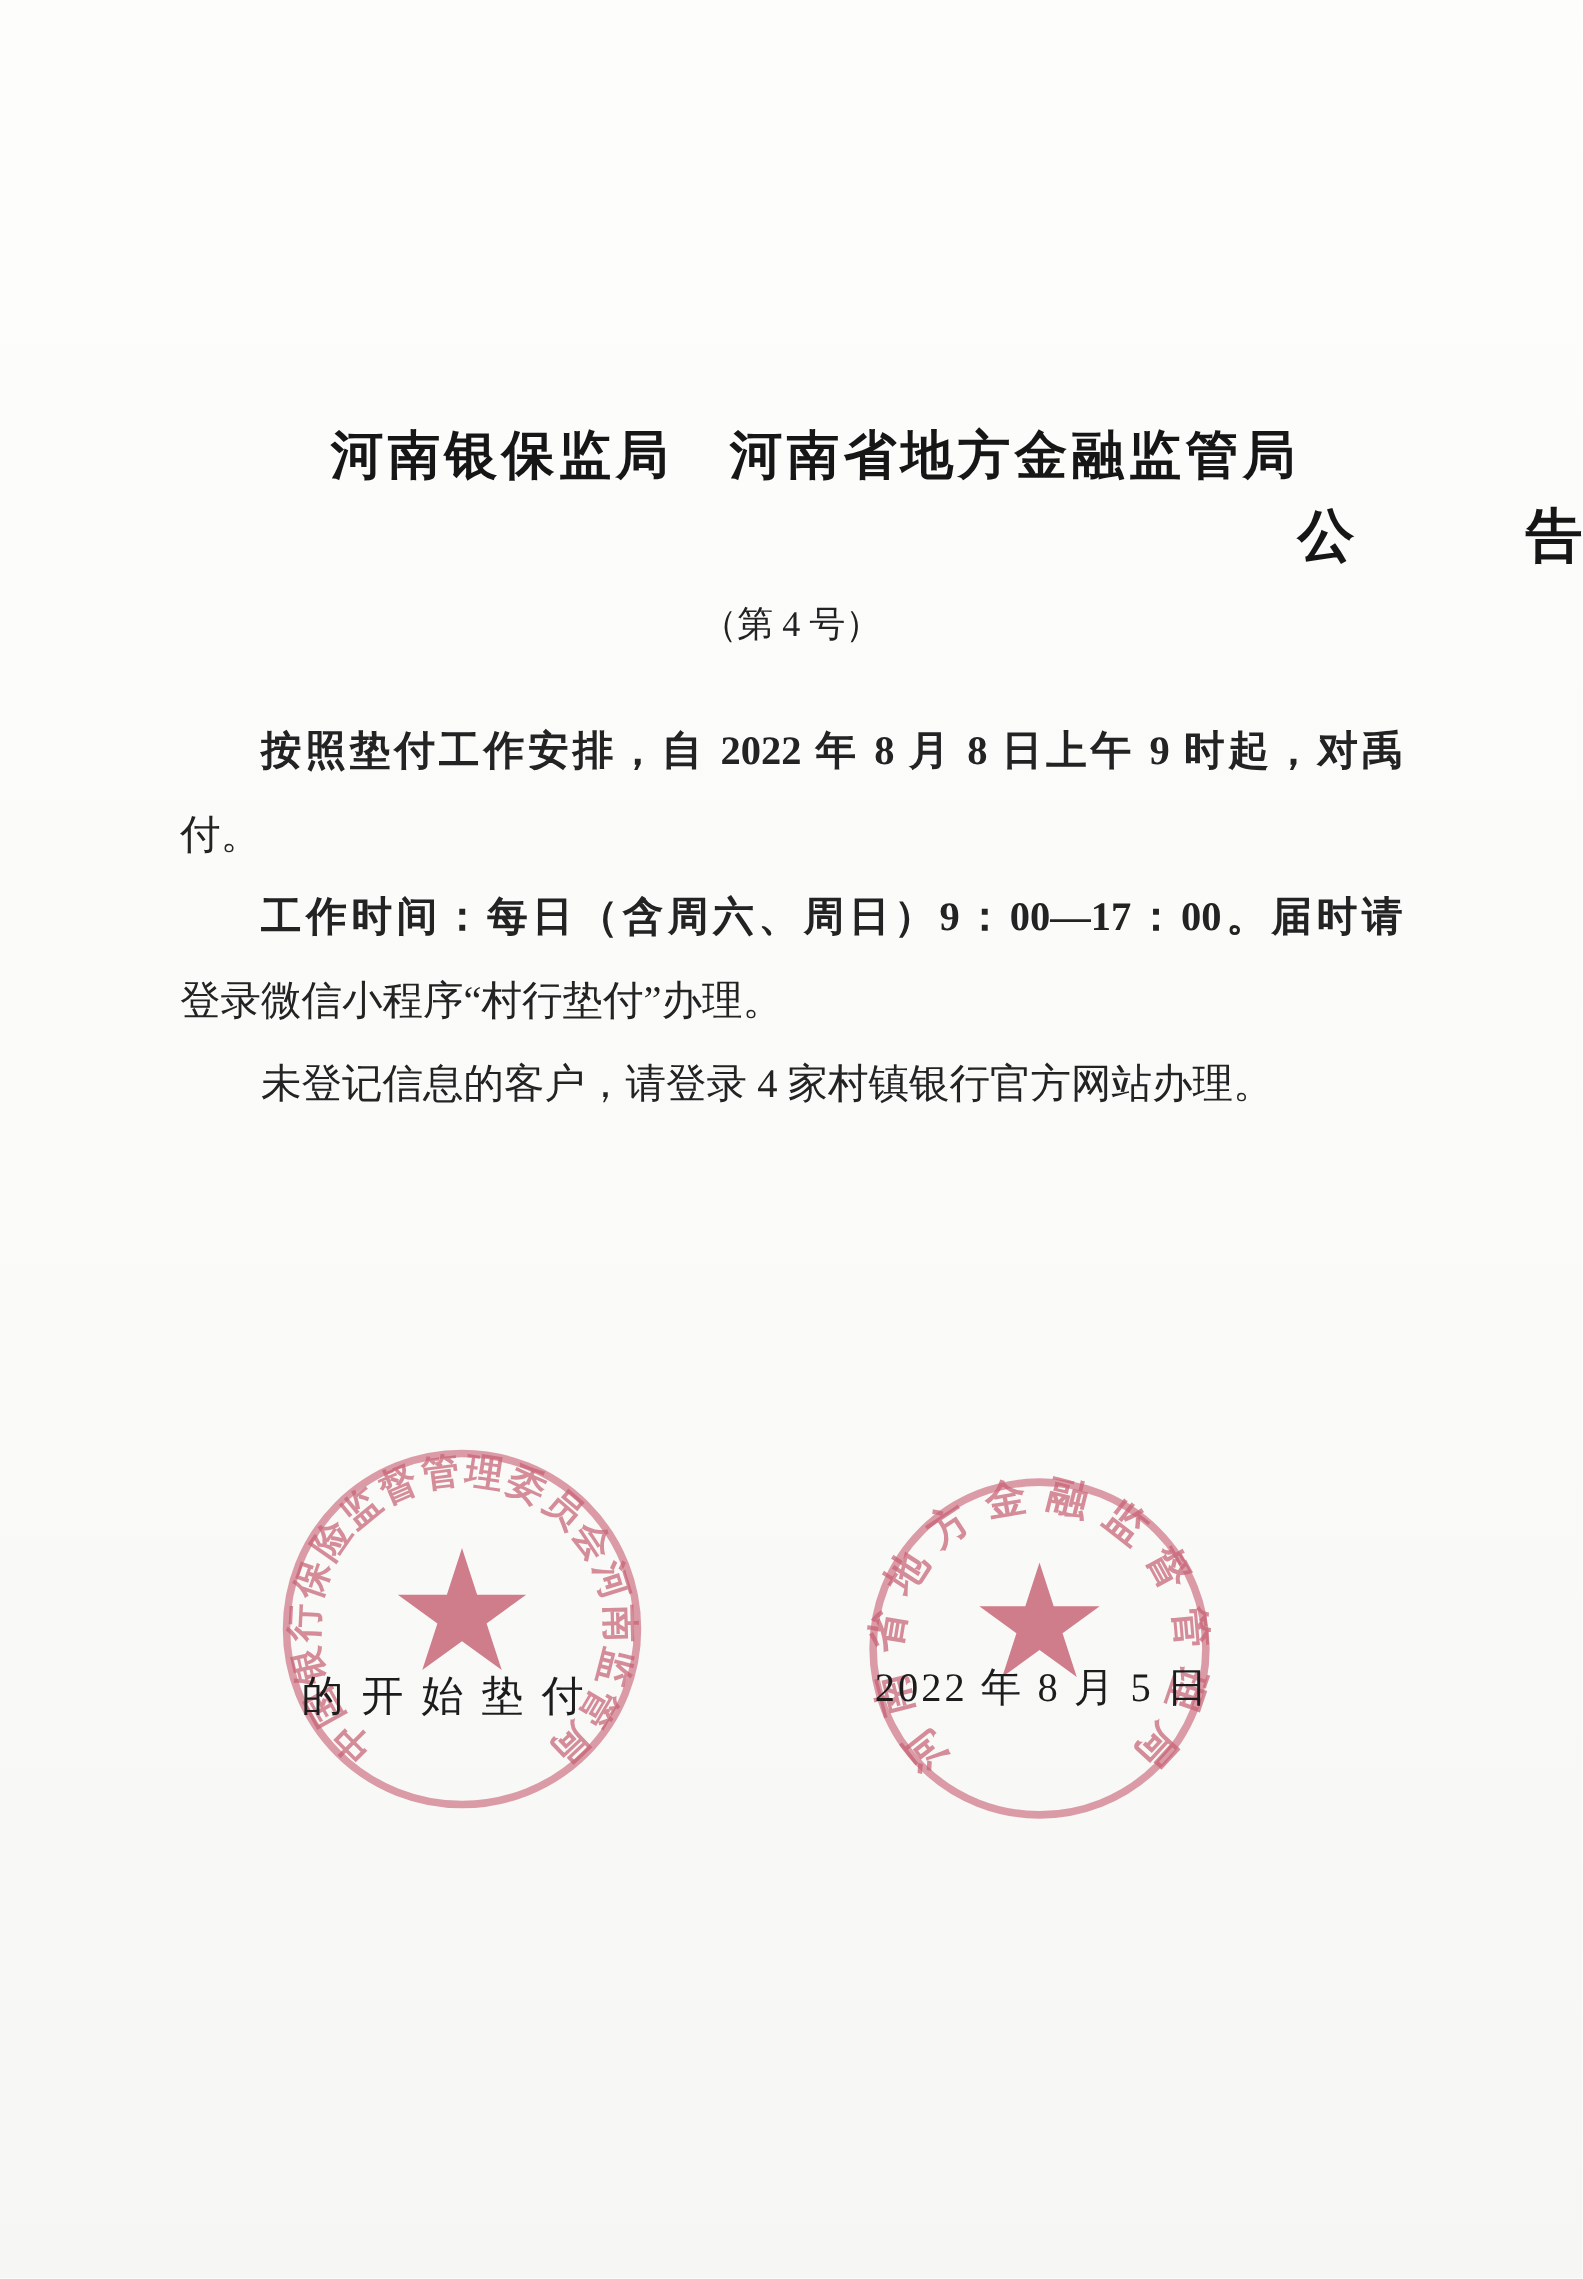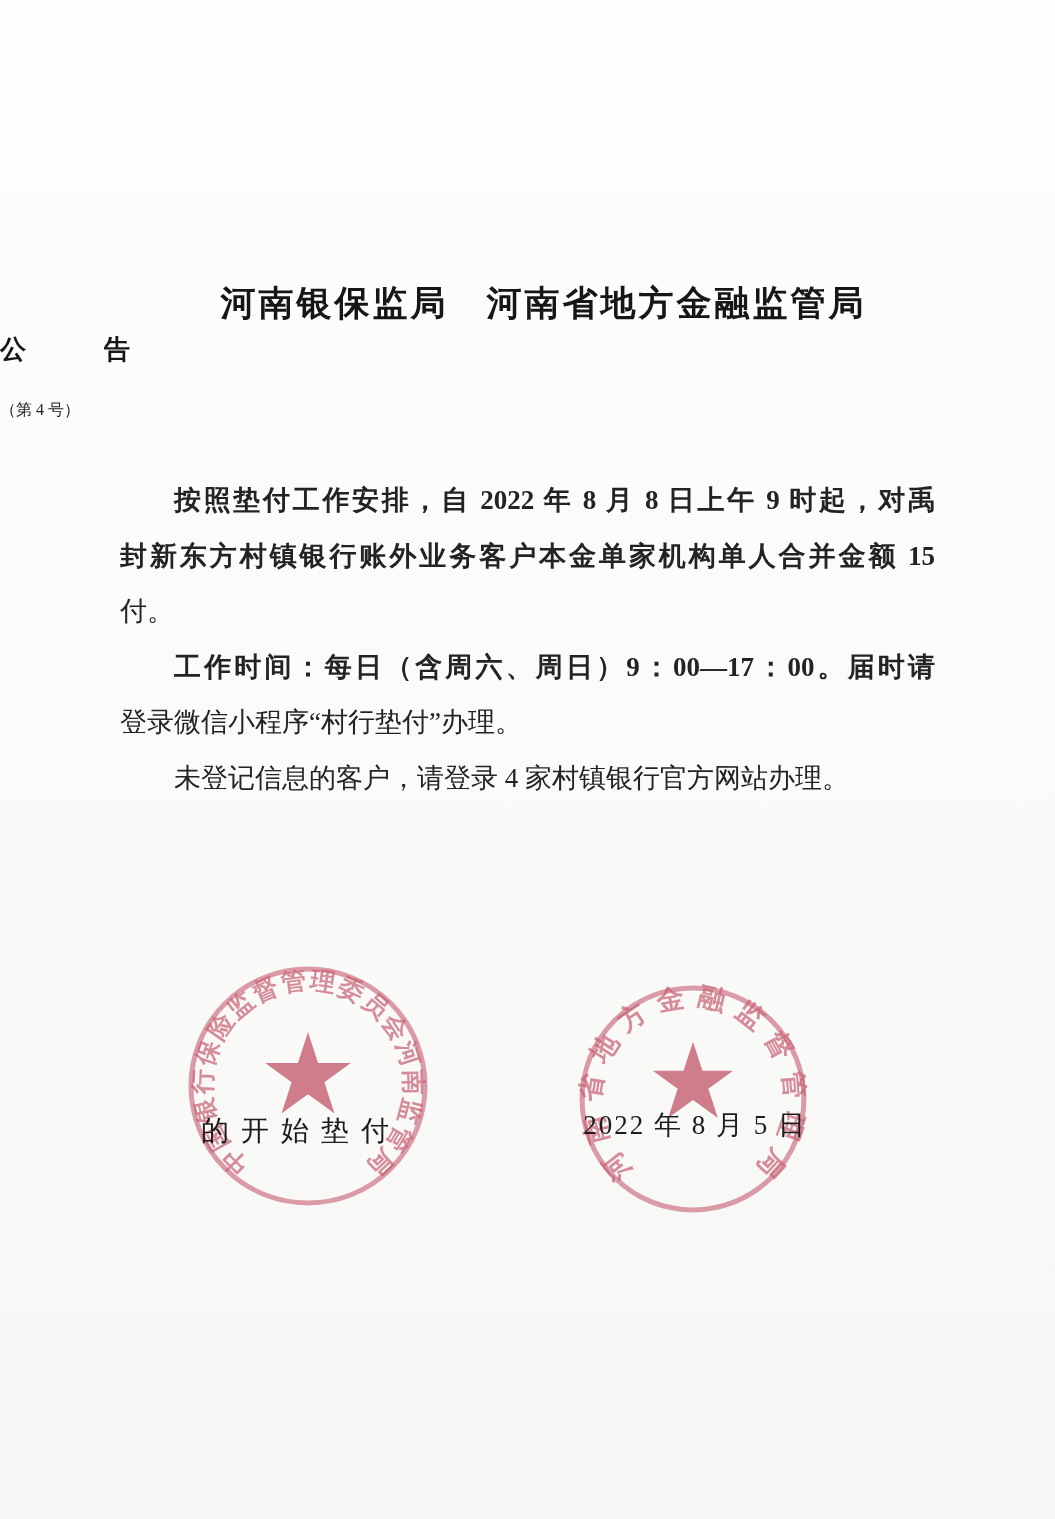--- a/index.html
+++ b/index.html
@@ -11,26 +11,26 @@
     overflow:hidden;
   }
   .page{position:relative;width:1055px;height:1519px;}
   .doc-title{
     position:absolute;top:264px;left:0;width:100%;
     text-align:center;font-size:35px;font-weight:bold;
     letter-spacing:3px;color:#161616;margin:16px;
   }
   .gonggao{
     position:absolute;top:332px;left:0;width:100%;
-    text-align:left;font-size:26px;font-weight:bold;
+    text-align:right;font-size:38px;font-weight:bold;
     color:#161616;
   }
   .issue-no{
     position:absolute;top:400px;left:0;width:100%;
-    text-align:left;font-size:16px;color:#222;
+    text-align:center;font-size:24px;color:#222;
   }
   .doc-body{
     position:absolute;top:473px;left:120px;width:815px;
     font-size:27px;line-height:55.5px;color:#232323;
   }
   .doc-body .line{width:100%;}
   .doc-body .line.first{text-indent:2em;}
   .doc-body .line.just{text-align:justify;text-align-last:justify;font-weight:bold;}
   .seal{position:absolute;z-index:1;opacity:0.92;}
   .seal-left{left:183px;top:960px;}
@@ -54,21 +54,20 @@
 <div class="page">
 
   <h1 class="doc-title">河南银保监局　河南省地方金融监管局</h1>
 
   <div class="gonggao">公　　　告</div>
 
   <div class="issue-no">（第 4 号）</div>
 
   <div class="doc-body">
       <div class="line first just">按照垫付工作安排，自 2022 年 8 月 8 日上午 9 时起，对禹</div>
-      <div class="line just">封新东方村镇银行账外业务客户本金单家机构单人合并金额 15</div>
       <div class="line">付。</div>
       <div class="line first just">工作时间：每日（含周六、周日）9：00—17：00。届时请</div>
       <div class="line">登录微信小程序“村行垫付”办理。</div>
       <div class="line first">未登记信息的客户，请登录 4 家村镇银行官方网站办理。</div>
     </div>
 
   <div class="seal seal-left">
     <svg width="250" height="252" viewBox="0 0 250 250">
       <circle cx="125" cy="125" r="117" fill="none" stroke="#c4566a" stroke-width="5" stroke-opacity="0.62"></circle>
       <path id="ringPathL" d="M 66.6,202.5 A 97,97 0 1 1 183.4,202.5" fill="none"></path>

